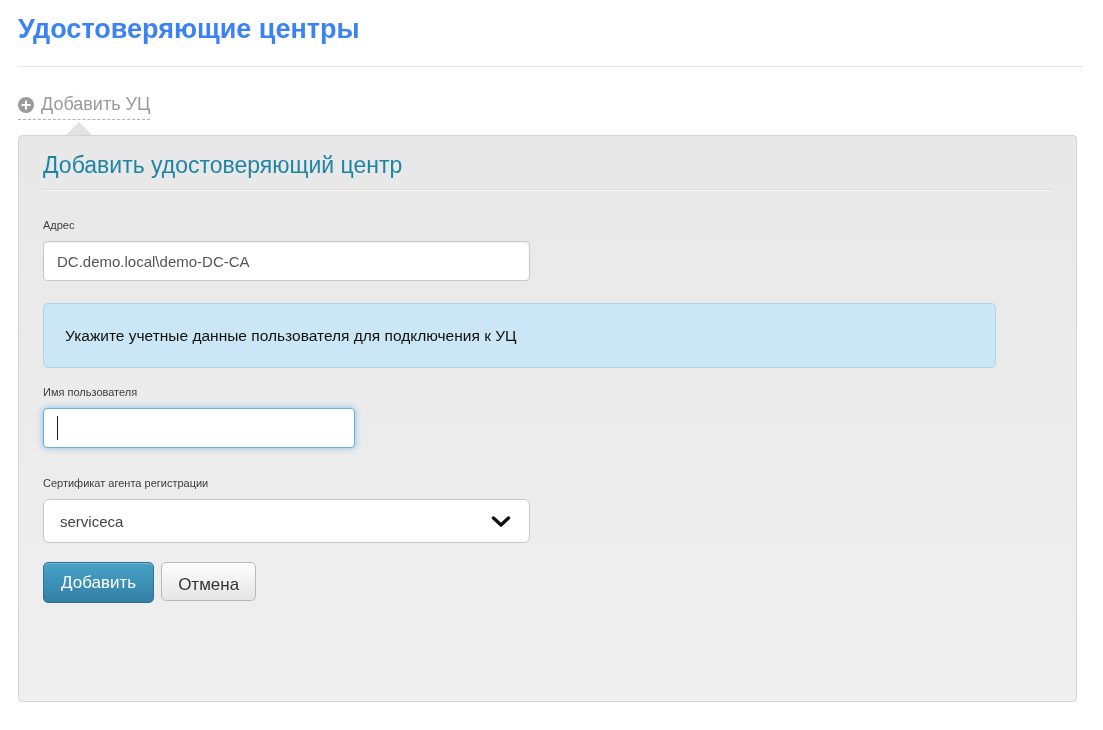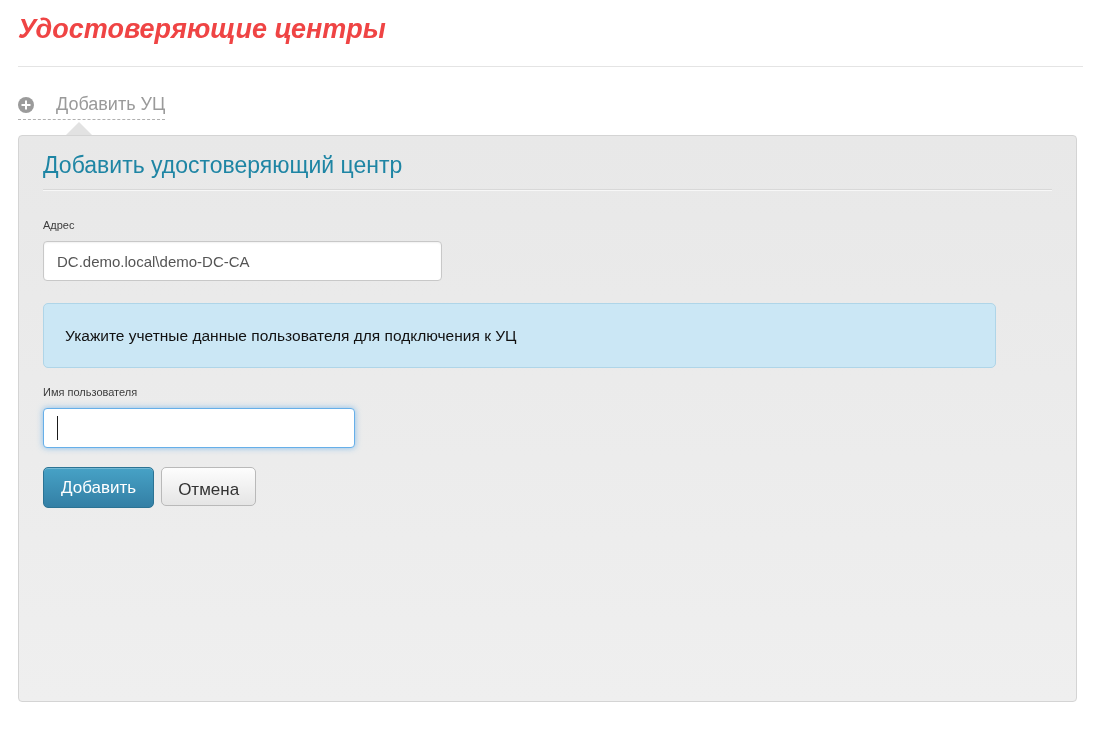--- a/index.html
+++ b/index.html
@@ -8,34 +8,33 @@
     background: #ffffff;
     font-family: "Liberation Sans", sans-serif;
     overflow: hidden;
   }
   .page { position: relative; width: 1103px; height: 730px; }
 
   
   .page-title {
     margin: 13px 18px 0 18px;
     font-size: 27px; font-weight: bold;
-    color: #ef4444;
+    color: #3b82f6;
     line-height: 32px;
-    font-style: italic;
   }
 
   
   .top-divider {
     margin: 21px 20px 0 18px;
     height: 1px; background: #e4e4e4;
   }
 
   
   .add-link {
-    display: inline-flex; align-items: center; gap: 22px;
+    display: inline-flex; align-items: center; gap: 7px;
     margin: 27px 0 0 18px;
     color: #9a9a9a; font-size: 18px;
     text-decoration: none;
     padding-bottom: 4px;
     border-bottom: 1px dashed #b0b0b0;
     cursor: pointer;
     line-height: 21px;
   }
   .plus-icon { display: inline-flex; width: 16px; height: 16px; }
 
@@ -83,21 +82,21 @@
     height: 40px;
     background: #ffffff;
     border: 1px solid #c8c8c8;
     border-radius: 4px;
     padding: 0 13px;
     font-family: "Liberation Sans", sans-serif;
     font-size: 15px; color: #555555;
     box-shadow: inset 0 1px 2px rgba(0,0,0,0.06);
     outline: none;
   }
-  .w-wide { width: 399px; }
+  .w-wide { width: 487px; }
   .w-narrow { width: 312px; }
 
   .input-wrap { position: relative; width: 312px; }
   .text-input.focused {
     border: 1px solid #66afe9;
     box-shadow: 0 0 6px rgba(102,175,233,0.75);
   }
   .text-caret {
     position: absolute;
     left: 14px; top: 8px;
@@ -199,20 +198,33 @@
 
     <div class="form-group tight">
       <label class="field-label">Имя пользователя</label>
       <div class="input-wrap">
         <input type="text" class="text-input w-narrow focused" value="" style="">
         <span class="text-caret"></span>
       </div>
     </div>
 
 
+    <div class="form-group">
+      <label class="field-label">Сертификат агента регистрации</label>
+      <div class="select-wrap">
+        <select class="cert-select">
+          <option>serviceca</option>
+        </select>
+        <span class="chevron-icon">
+          <svg width="20" height="12" viewBox="0 0 20 12">
+            <polyline points="2.5,2 10,9 17.5,2" fill="none" stroke="#111111" stroke-width="3.4" stroke-linecap="round" stroke-linejoin="round"></polyline>
+          </svg>
+        </span>
+      </div>
+    </div>
 
     <div class="button-row">
       <button class="btn btn-primary">Добавить</button>
       <button class="btn btn-default">Отмена</button>
     </div>
 
   </div>
 </div>
 
 </body></html>

